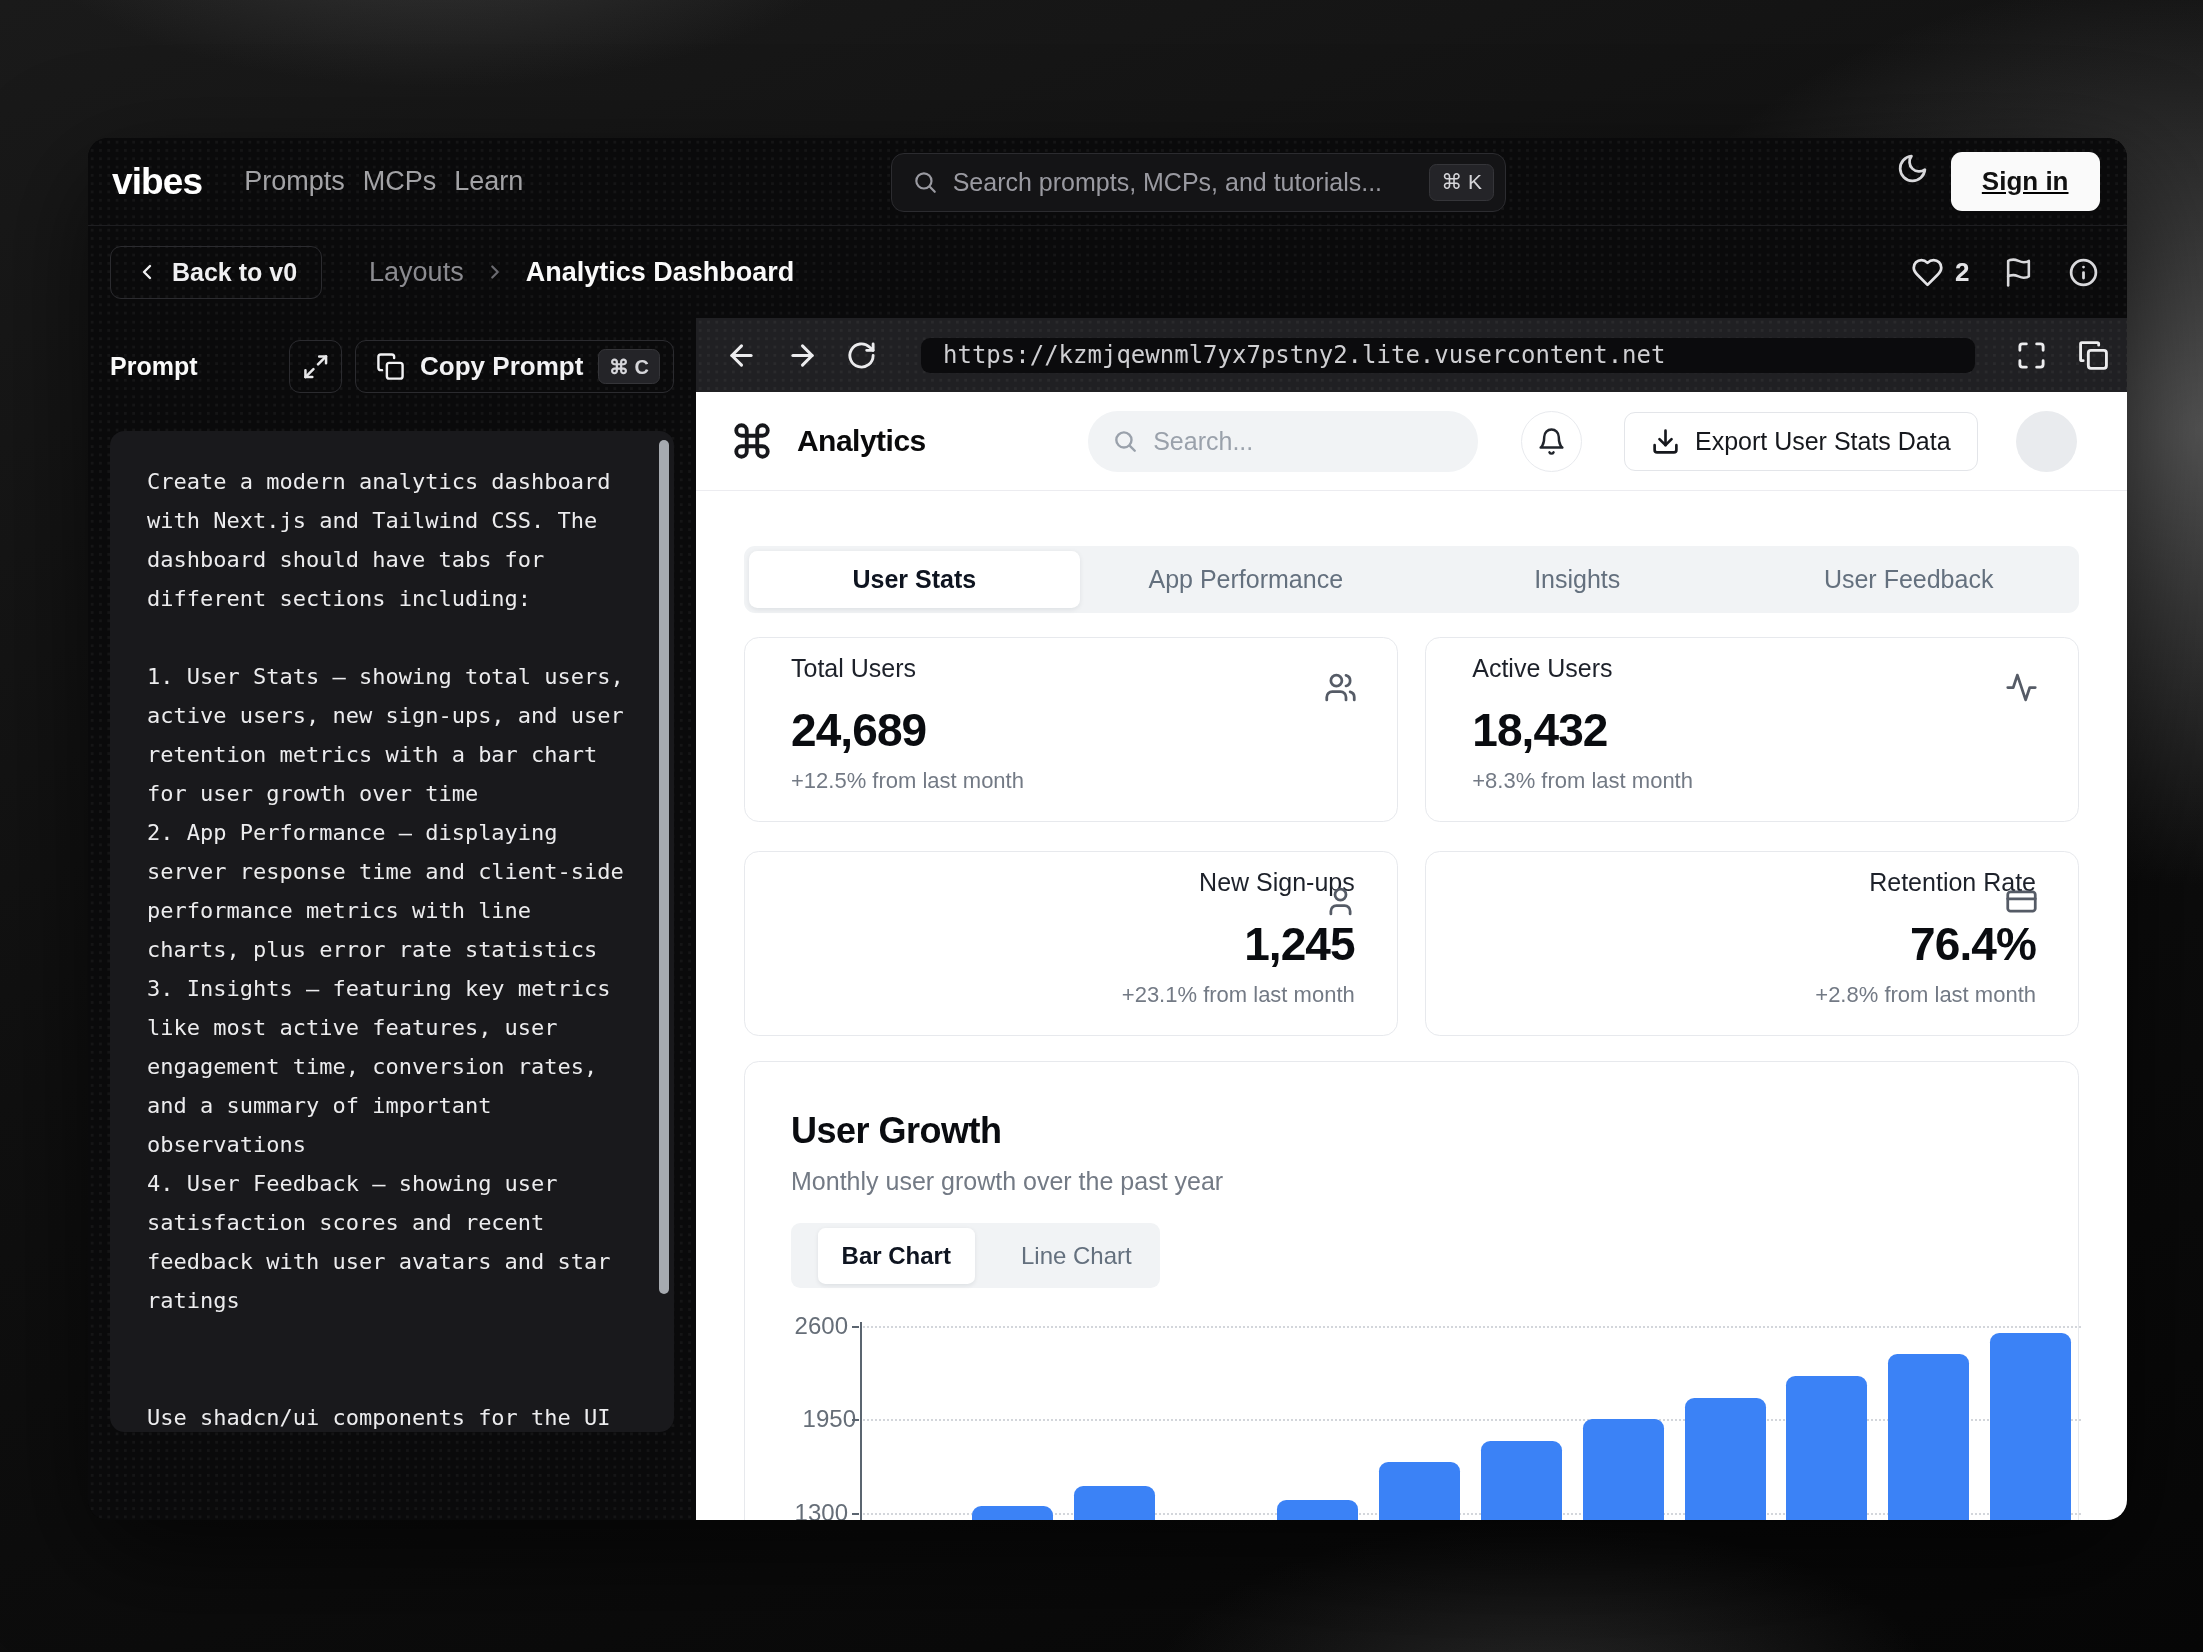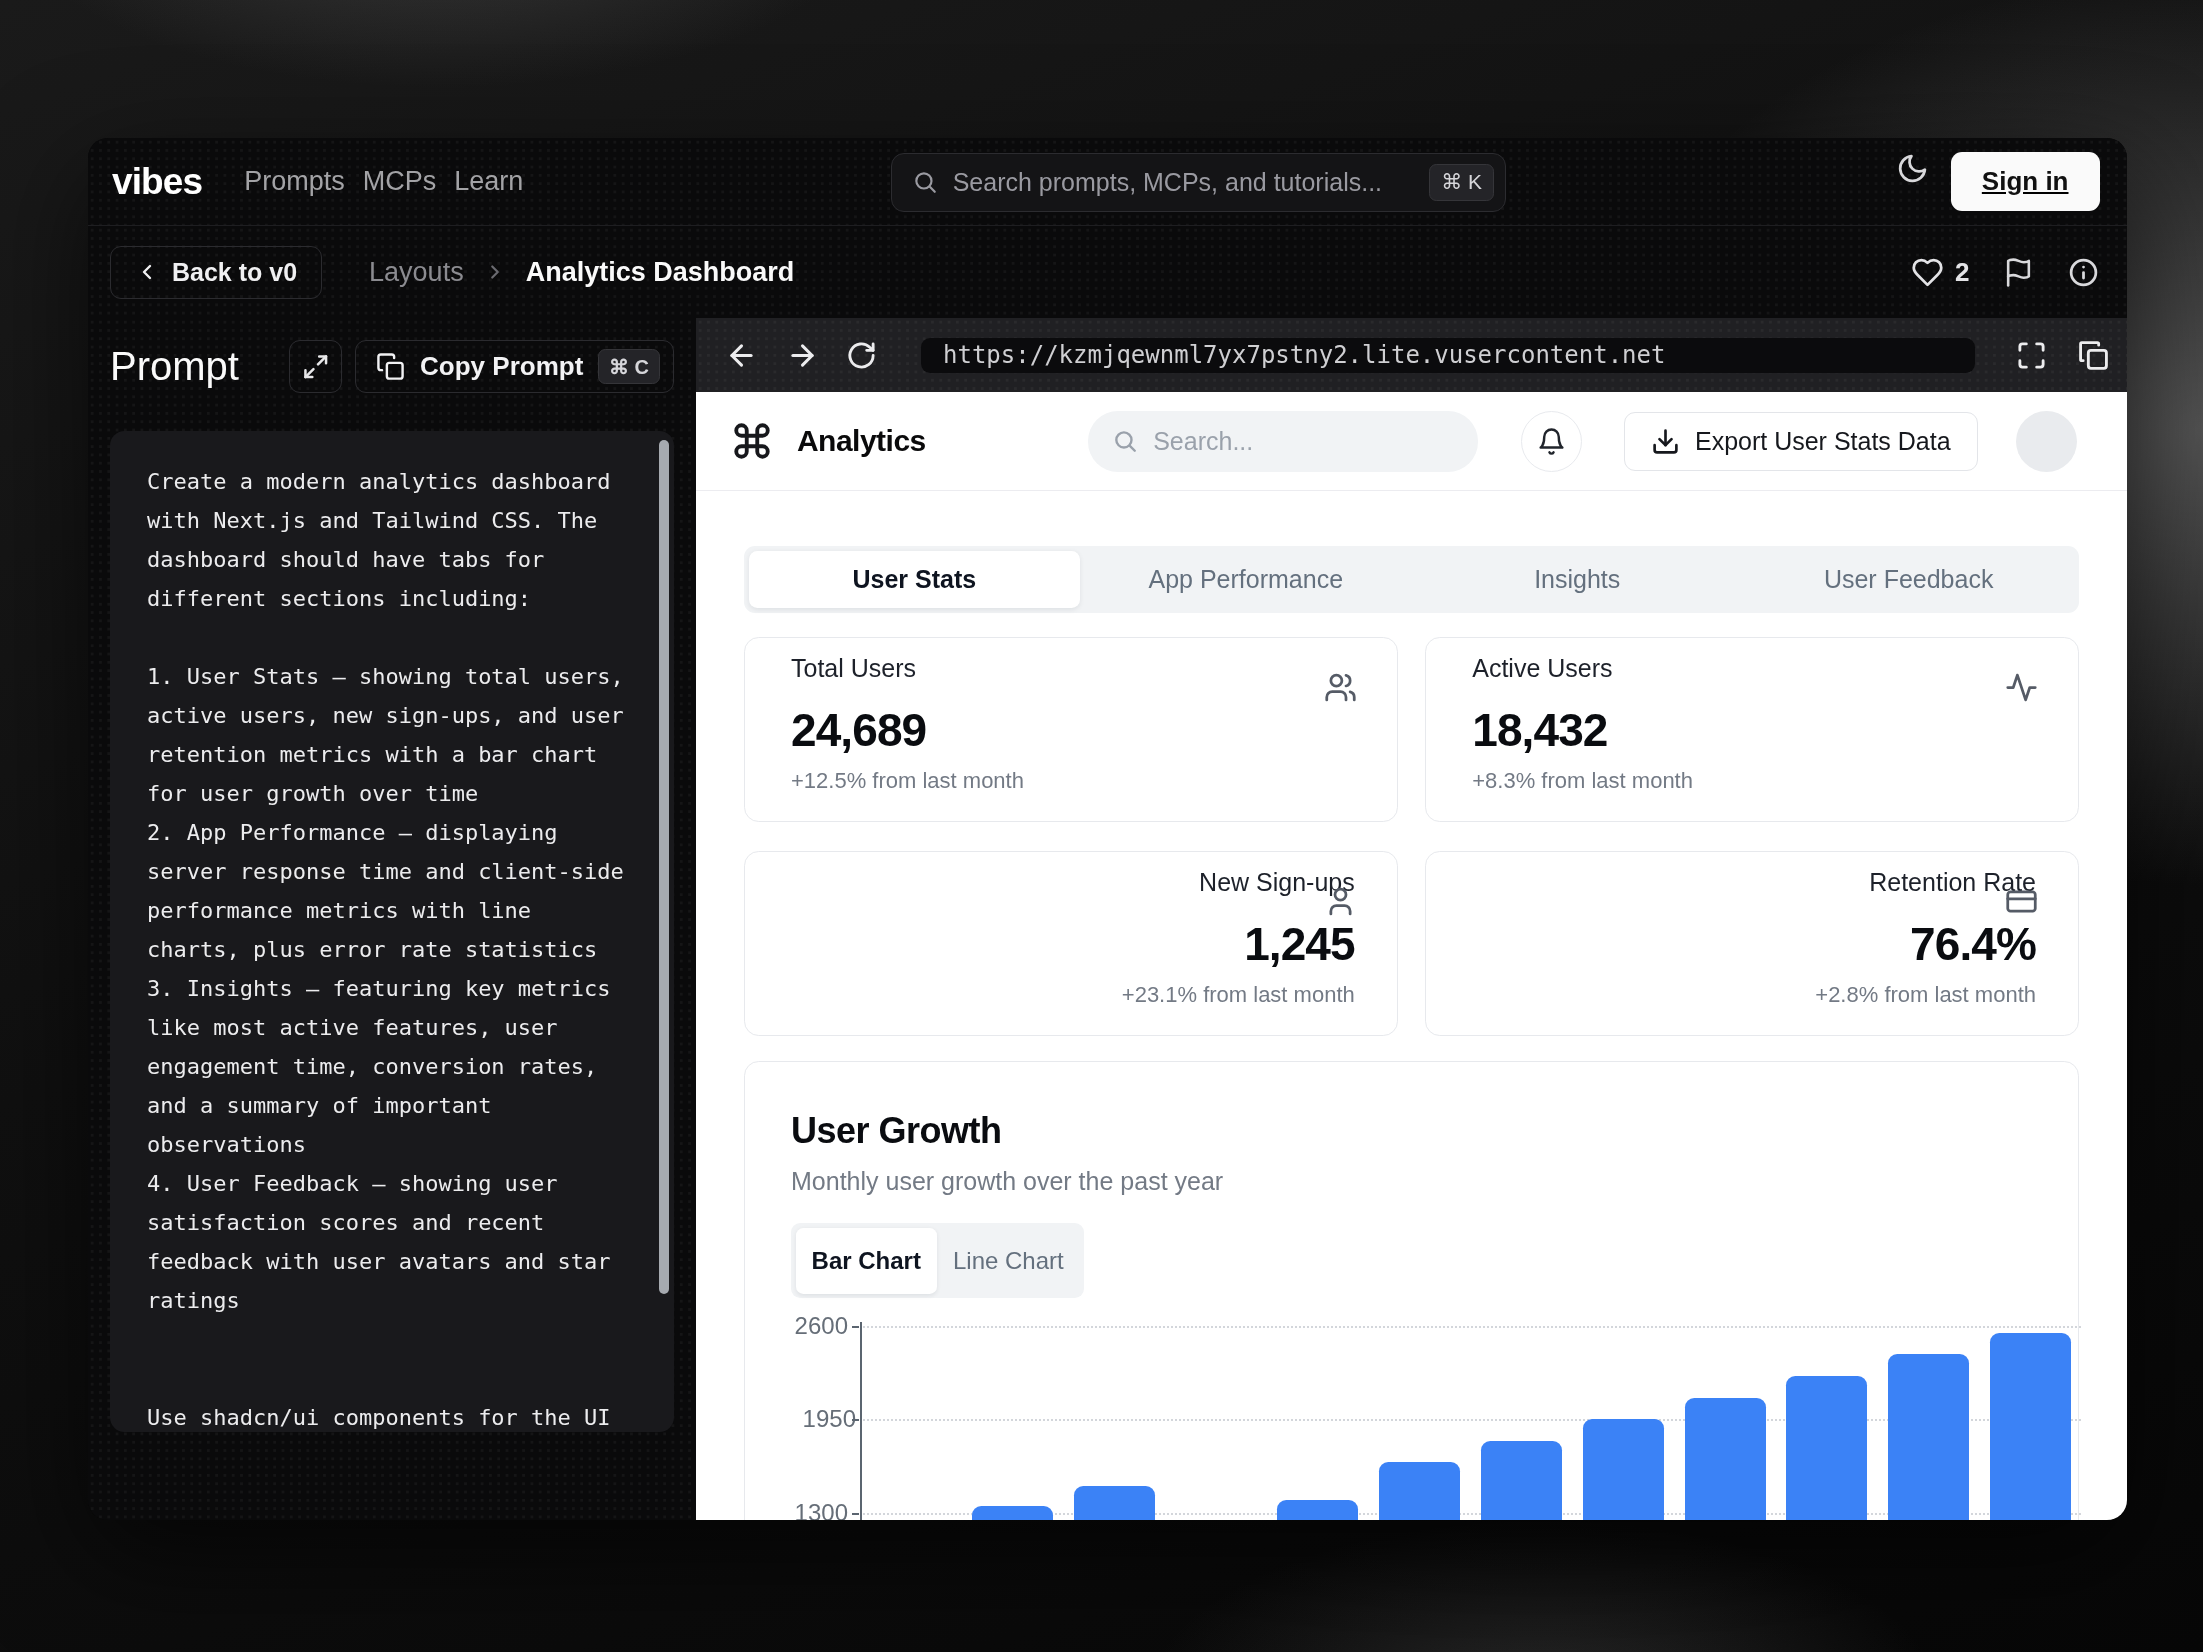--- a/index.html
+++ b/index.html
@@ -48,21 +48,21 @@
   .crumb .sec{ font-size:27px; color:#8b8b90; cursor:pointer;margin-left:16px; }
   .crumb .sep{ color:#5a5a60; }
   .crumb .page{ font-size:27px; color:#fafafa; font-weight:700; }
   .crumb-actions{ margin-left:auto; display:flex; align-items:center; gap:33px; color:#d9d9dc; }
   .likes{ display:flex; align-items:center; gap:11px; font-size:26px; font-weight:600; color:#e3e3e6; }
 
   
   .content{ flex:1; display:flex; min-height:0; }
   .leftcol{ width:608px; flex:0 0 608px; padding:21px 22px 0 22px; background-color:#0a0a0b; position:relative; }
   .lefthead{ height:55px; display:flex; align-items:center; }
-  .lefthead .title{ font-size:40px; font-weight:400; color:#fafafa; }
+  .lefthead .title{ font-size:25px; font-weight:700; color:#fafafa; }
   .lefthead .tools{ margin-left:auto; display:flex; gap:13px; }
   .iconbtn{ width:53px; height:53px; border:0.9px solid #2b2b2f; border-radius:11px; background:transparent; display:flex; align-items:center; justify-content:center; cursor:pointer; }
   .copybtn{ height:53px; border:0.9px solid #2b2b2f; border-radius:11px; background:transparent; display:flex; align-items:center; gap:14.7px; padding:0 13px 0 20px; color:#f2f2f4; font-size:26px; font-weight:600; cursor:pointer; }
   .copybtn .kbd{ font-size:20px; padding:4.6px 10px; }
 
   .promptcard{
     margin-top:37px; height:1001px; background:#19191c; border-radius:14.7px;
     padding:31px 42px 0 37px; position:relative; overflow:hidden;
   }
   .prompttext{
@@ -102,21 +102,21 @@
   .card{ flex:1; height:185px; background:#fff; border:1.8px solid #e7e9ed; border-radius:14.7px; padding:16px 42px 0 46px; position:relative; }
   .card .clabel{ font-size:25px; font-weight:500; color:#1d212a; }
   .card .cicon{ position:absolute; right:40px; top:33px; color:#555b66; }
   .card .cvalue{ font-size:46px; font-weight:800; color:#0a0c10; letter-spacing:-0.9px; margin-top:20px; }
   .card .csub{ font-size:22px; color:#737a85; margin-top:11px; }
 
   .growth{ margin-top:25px; height:624px; background:#fff; border:1.8px solid #e7e9ed; border-radius:14.7px; position:relative; padding:48px 0 0 46px; }
   .growth .gtitle{ font-size:36px; font-weight:800; color:#0a0c10; letter-spacing:-0.5px; }
   .growth .gsub{ font-size:25px; color:#737a85; margin-top:14.7px; }
   .toggle{ display:inline-flex; background:#f1f3f5; border-radius:9.2px; padding:4.6px; margin-top:27.5px; }
-  .toggle .opt{ height:66px; display:flex; align-items:center; padding:0 16px; font-size:24px; color:#64707e; border-radius:7.3px; cursor:pointer; font-weight:500; }
+  .toggle .opt{ height:56px; display:flex; align-items:center; padding:0 24px; font-size:24px; color:#64707e; border-radius:7.3px; cursor:pointer; font-weight:500;margin-left:22px; }
   .toggle .opt.active{ background:#fff; color:#0e1420; font-weight:700; box-shadow:0 1.8px 4.6px rgba(15,23,42,.08); }
 
   .chart{ position:absolute; left:0; top:0; width:1343px; height:624px; pointer-events:none; }
   .gridline{ position:absolute; left:115px; width:1221px; border-top:2.8px dotted #d3d6db; }
   .ytick{ position:absolute; width:92px; text-align:right; font-size:24px; color:#666e78; transform:translateY(-50%); }
   .tickmark{ position:absolute; width:7.3px; height:1.8px; background:#5b6570; }
   .yaxis{ position:absolute; left:115px; top:260px; width:1.8px; bottom:0; background:#5b6570; }
   .bar{ position:absolute; width:81px; background:#3b82f6; border-radius:9.2px 9.2px 0 0; }
 
   svg.ic{ display:block; }

